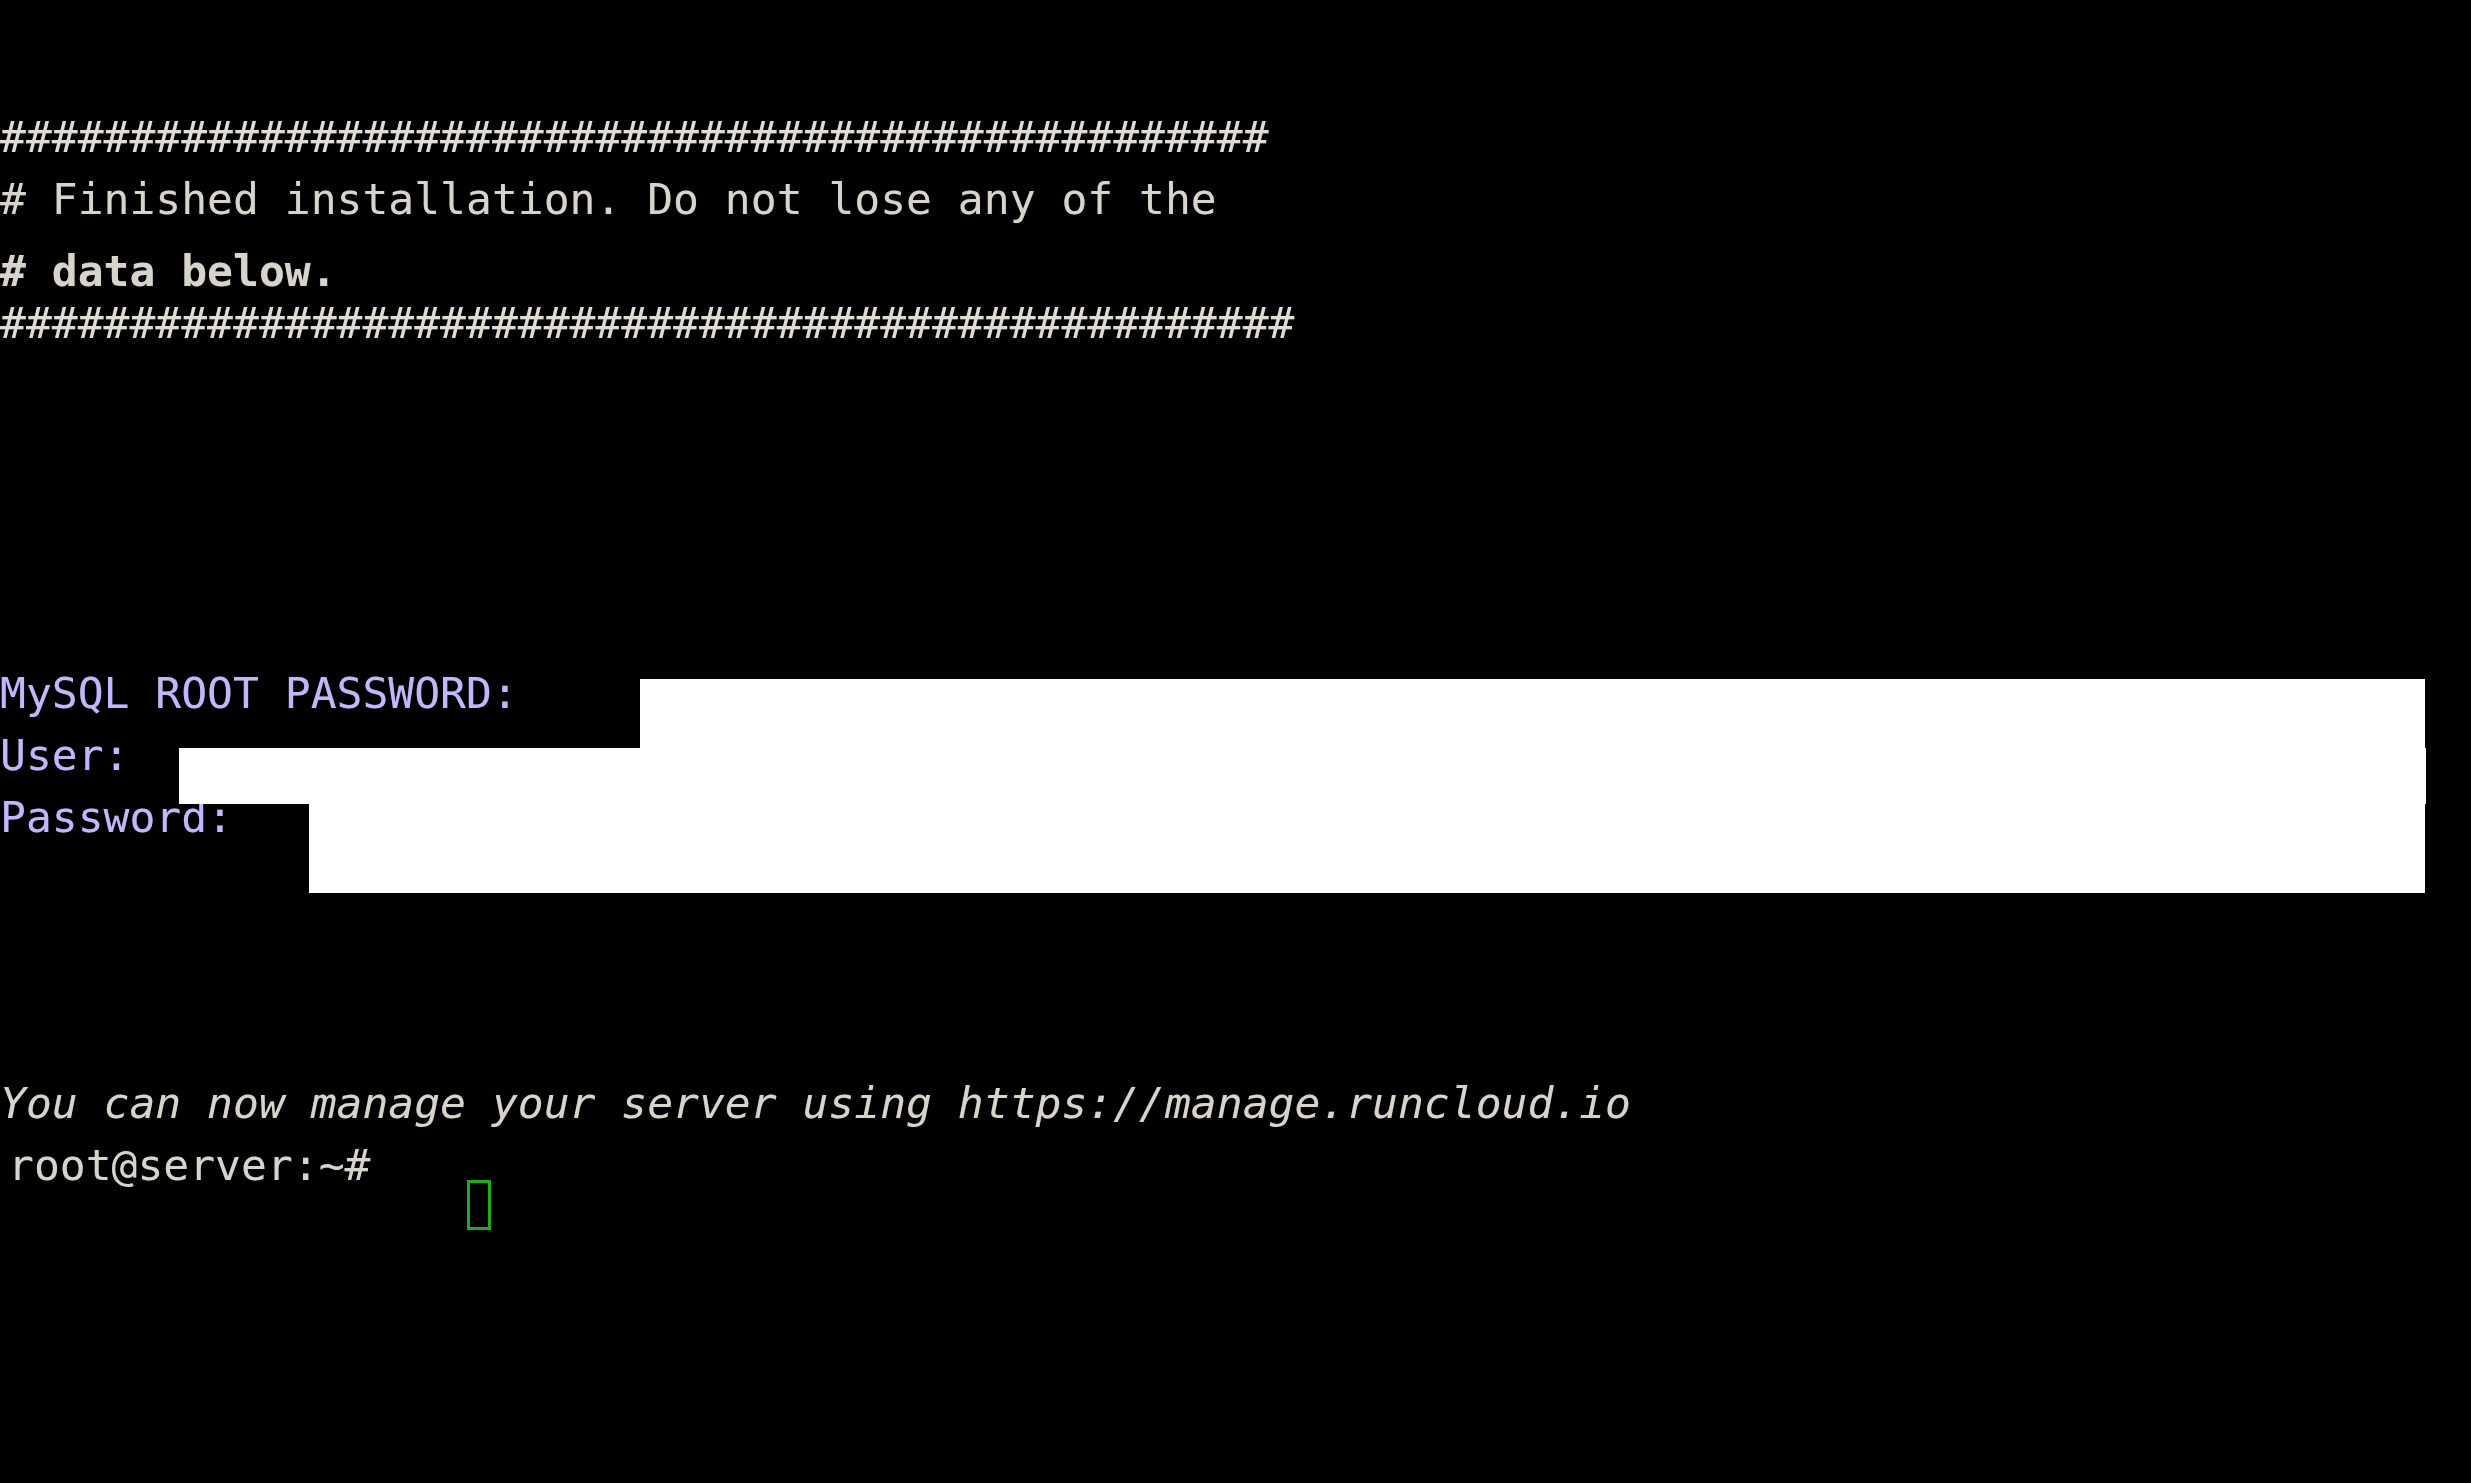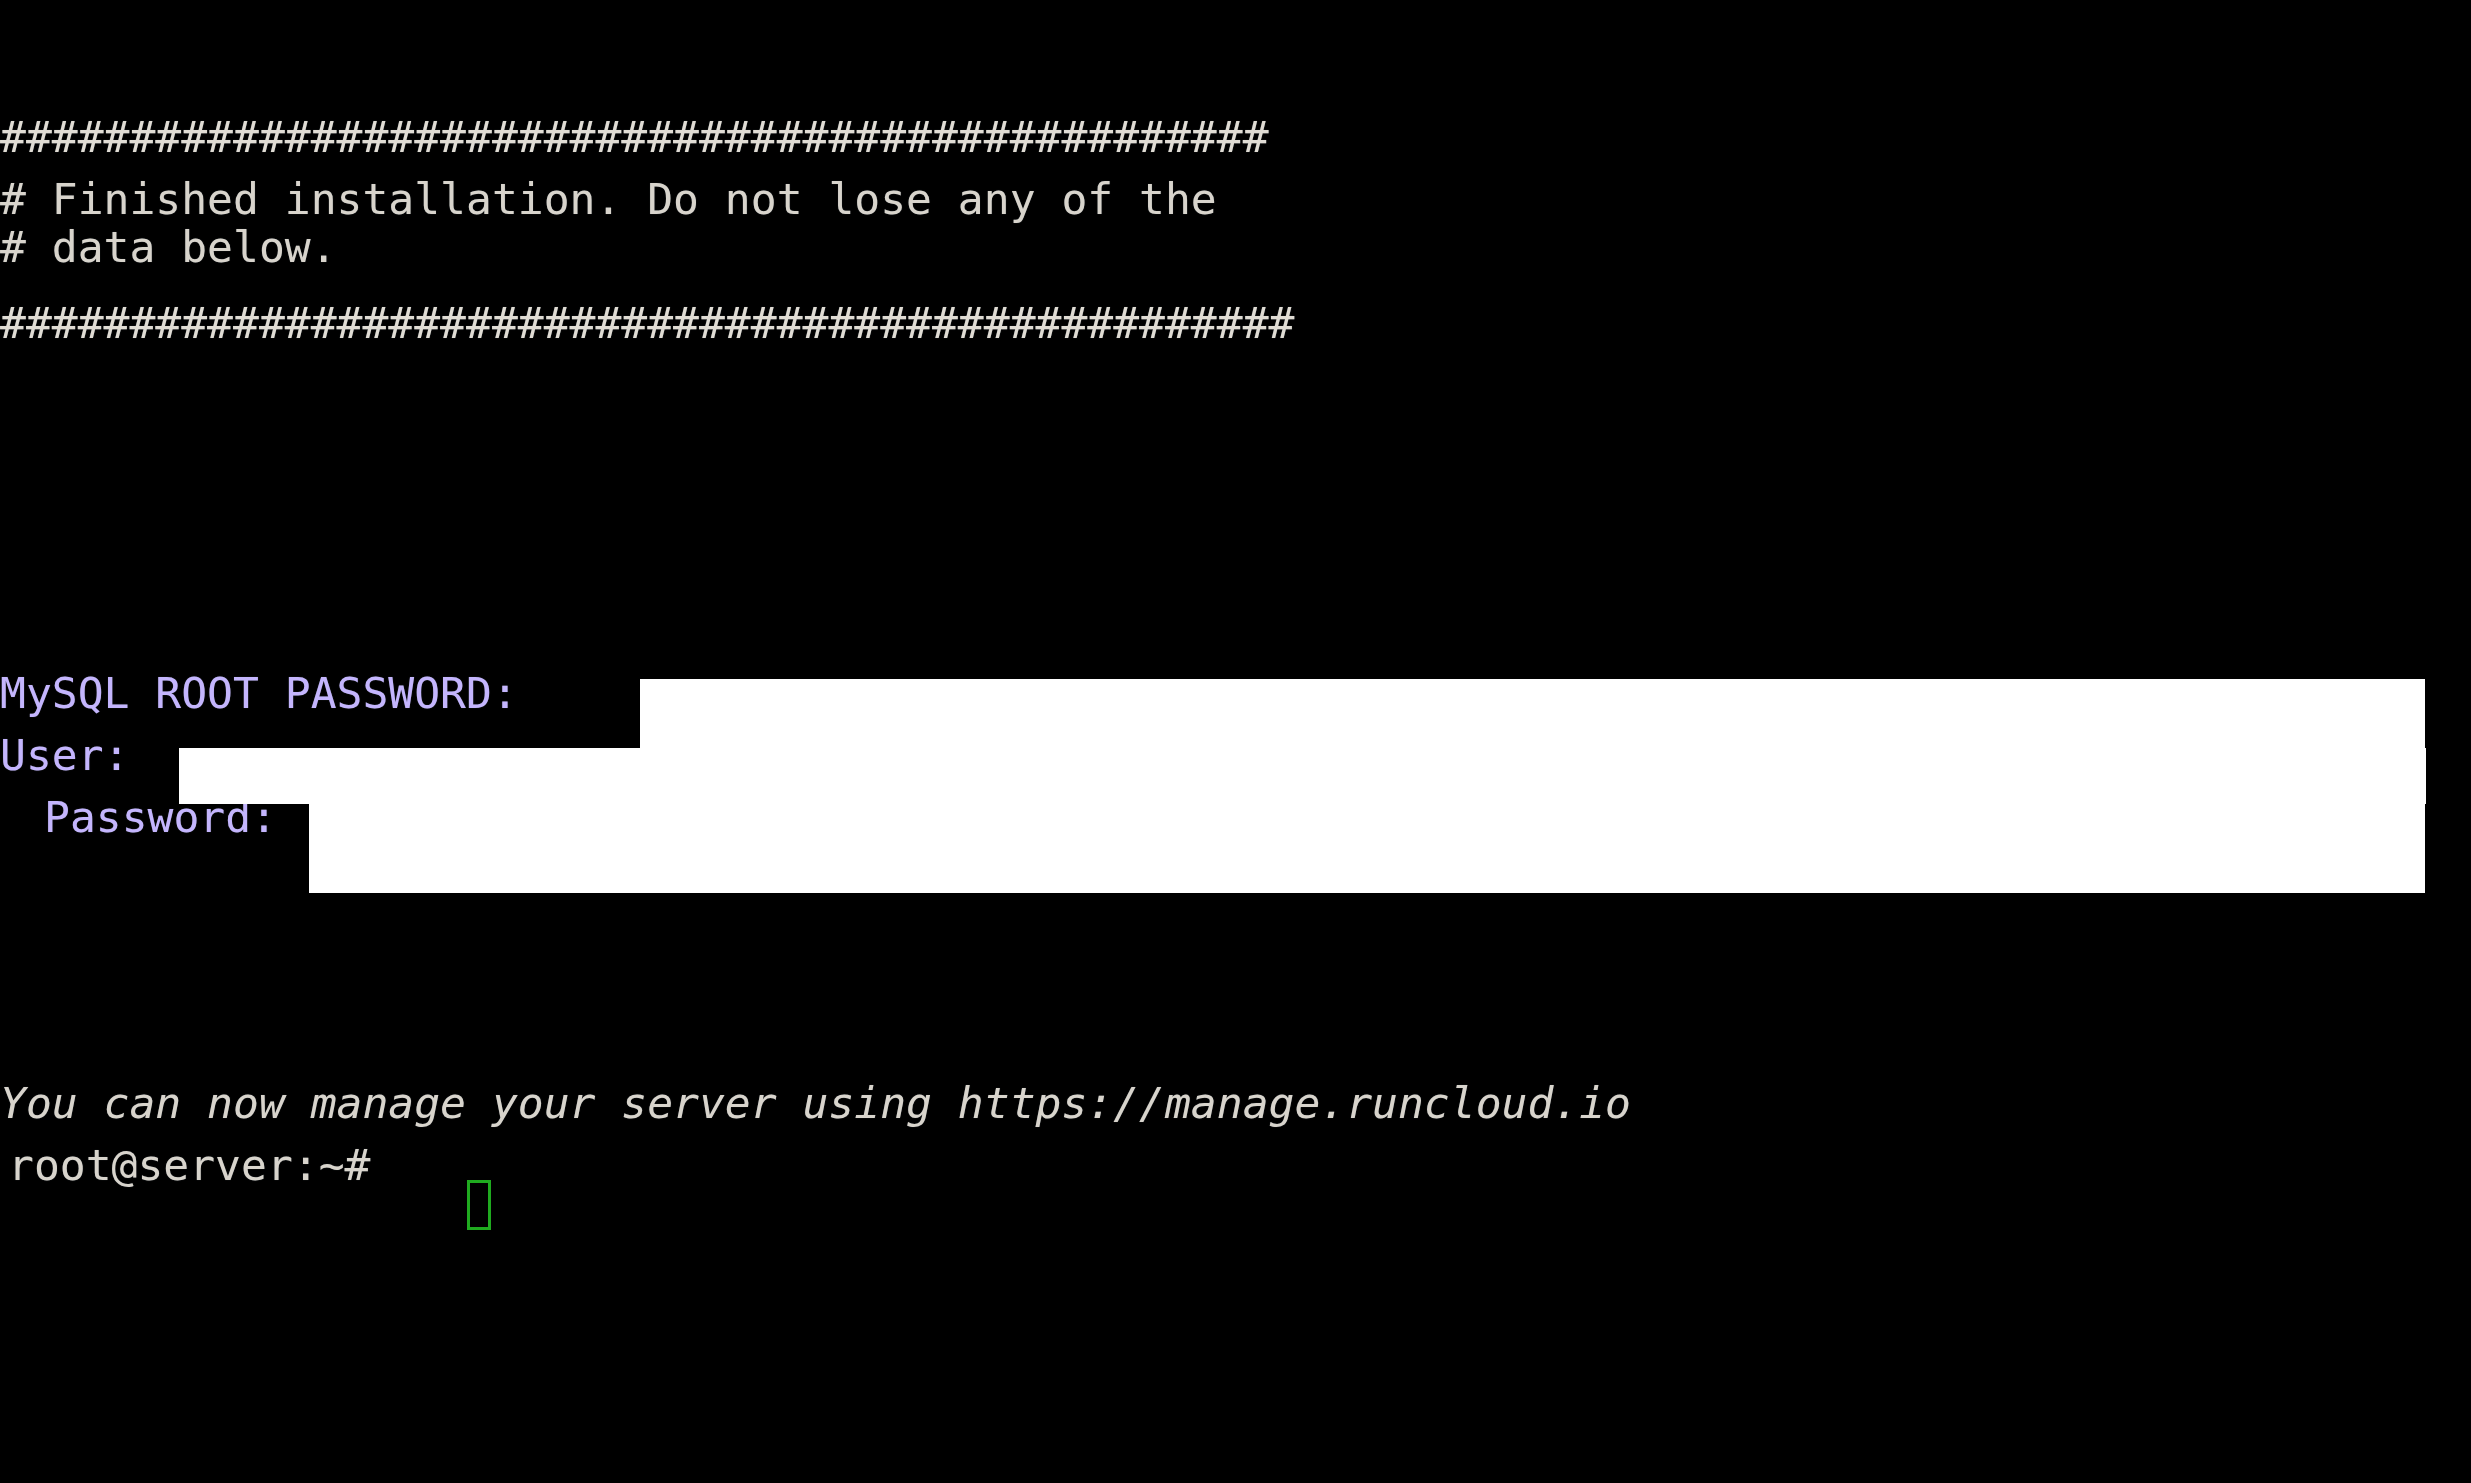--- a/index.html
+++ b/index.html
@@ -100,29 +100,29 @@
 </style>
 </head>
 <body>
 
 <div id="terminal">
 
   <div class="term-line hash-rule" style="top:106px;">#################################################</div>
 
   <div class="term-line banner-text" style="top:168px;"># Finished installation. Do not lose any of the</div>
 
-  <div class="term-line banner-text" style="top:216px;"># data below.</div>
+  <div class="term-line banner-text" style="top:240px;font-weight:bold;"># data below.</div>
 
   <div class="term-line hash-rule" style="top:292px;">##################################################</div>
 
   <div class="term-line cred-label" style="top:662px;">MySQL ROOT PASSWORD:</div>
 
   <div class="term-line cred-label" style="top:724px;">User:</div>
 
-  <div class="term-line cred-label" style="top:786px;padding-left:44px;">Password:</div>
+  <div class="term-line cred-label" style="top:786px;">Password:</div>
 
   <div class="redaction" id="redact-mysql"></div>
 
   <div class="redaction" id="redact-user"></div>
 
   <div class="redaction" id="redact-password"></div>
 
   <div class="term-line footer-text" style="top:1072px;font-style:italic;">You can now manage your server using https://manage.runcloud.io</div>
 
   <div class="term-line prompt-line" style="top:1134px;">root@server:~# </div>

